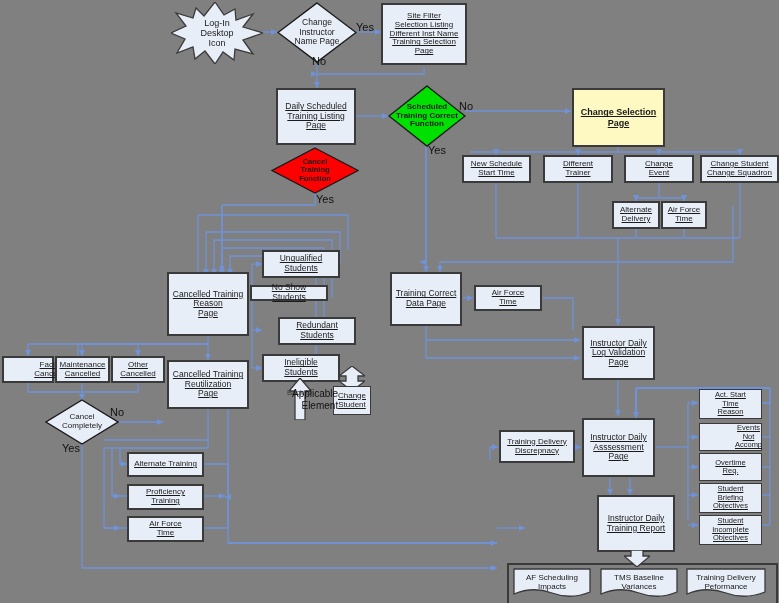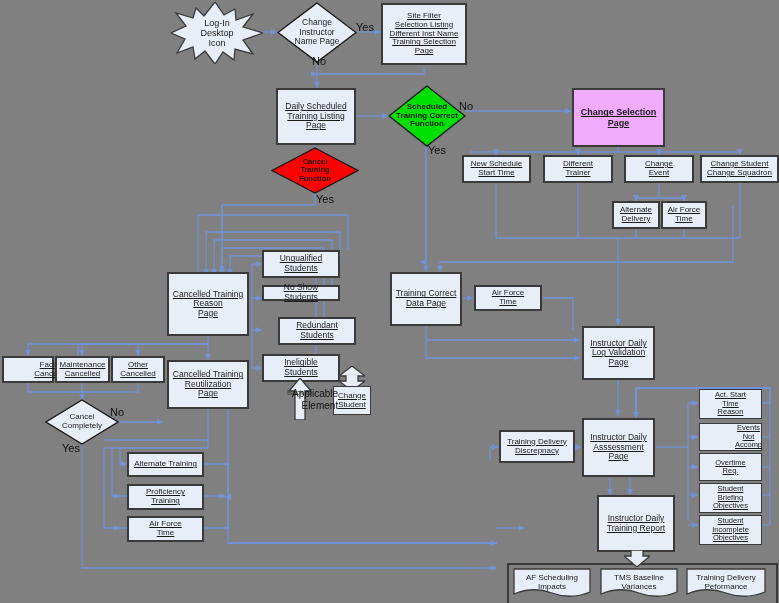--- a/index.html
+++ b/index.html
@@ -271,21 +271,21 @@
   <div class="diamond-wrap" style="left:388px; top:85px; width:78px; height:62px;">
     <svg width="78" height="62" viewBox="0 0 78 62">
       <polygon points="39,1 77,31 39,61 1,31" fill="#00e000" stroke="#1a1a1a" stroke-width="1.4"></polygon>
     </svg>
     <div class="diamond-txt" style="font-size:8px; font-weight:bold;">Scheduled
 Training Correct
 Function</div>
   </div>
 
   <div class="node" style="left:572px; top:88px; width:93px; height:59px; font-size:9px; font-weight:bold;
-       background:#f0abfc; border:2px solid #3a3a3a;">
+       background:#fef9c3; border:2px solid #3a3a3a;">
     <span>Change Selection
 Page</span>
   </div>
 
   <div class="diamond-wrap" style="left:271px; top:147px; width:88px; height:47px;">
     <svg width="88" height="47" viewBox="0 0 88 47">
       <polygon points="44,1 87,23.5 44,46 1,23.5" fill="#fe0000" stroke="#1a1a1a" stroke-width="1.4"></polygon>
     </svg>
     <div class="diamond-txt" style="font-size:7.5px; font-weight:bold;">Cancel
 Training
@@ -315,21 +315,21 @@
   </div>
   <div class="node proc" style="left:661px; top:201px; width:46px; height:28px; font-size:8px;">
     <span>Air Force
 Time</span>
   </div>
 
   <div class="node proc" style="left:262px; top:250px; width:78px; height:28px; font-size:8.5px;">
     <span>Unqualified
 Students</span>
   </div>
-  <div class="node proc" style="left:262px; top:285px; width:78px; height:16px; font-size:8.5px;">
+  <div class="node proc" style="left:250px; top:285px; width:78px; height:16px; font-size:8.5px;">
     <span>No Show
 Students</span>
   </div>
   <div class="node proc" style="left:262px; top:317px; width:78px; height:28px; font-size:8.5px;margin-left:16px;">
     <span>Redundant
 Students</span>
   </div>
   <div class="node proc" style="left:262px; top:354px; width:78px; height:28px; font-size:8.5px;">
     <span>Ineligible
 Students</span>

